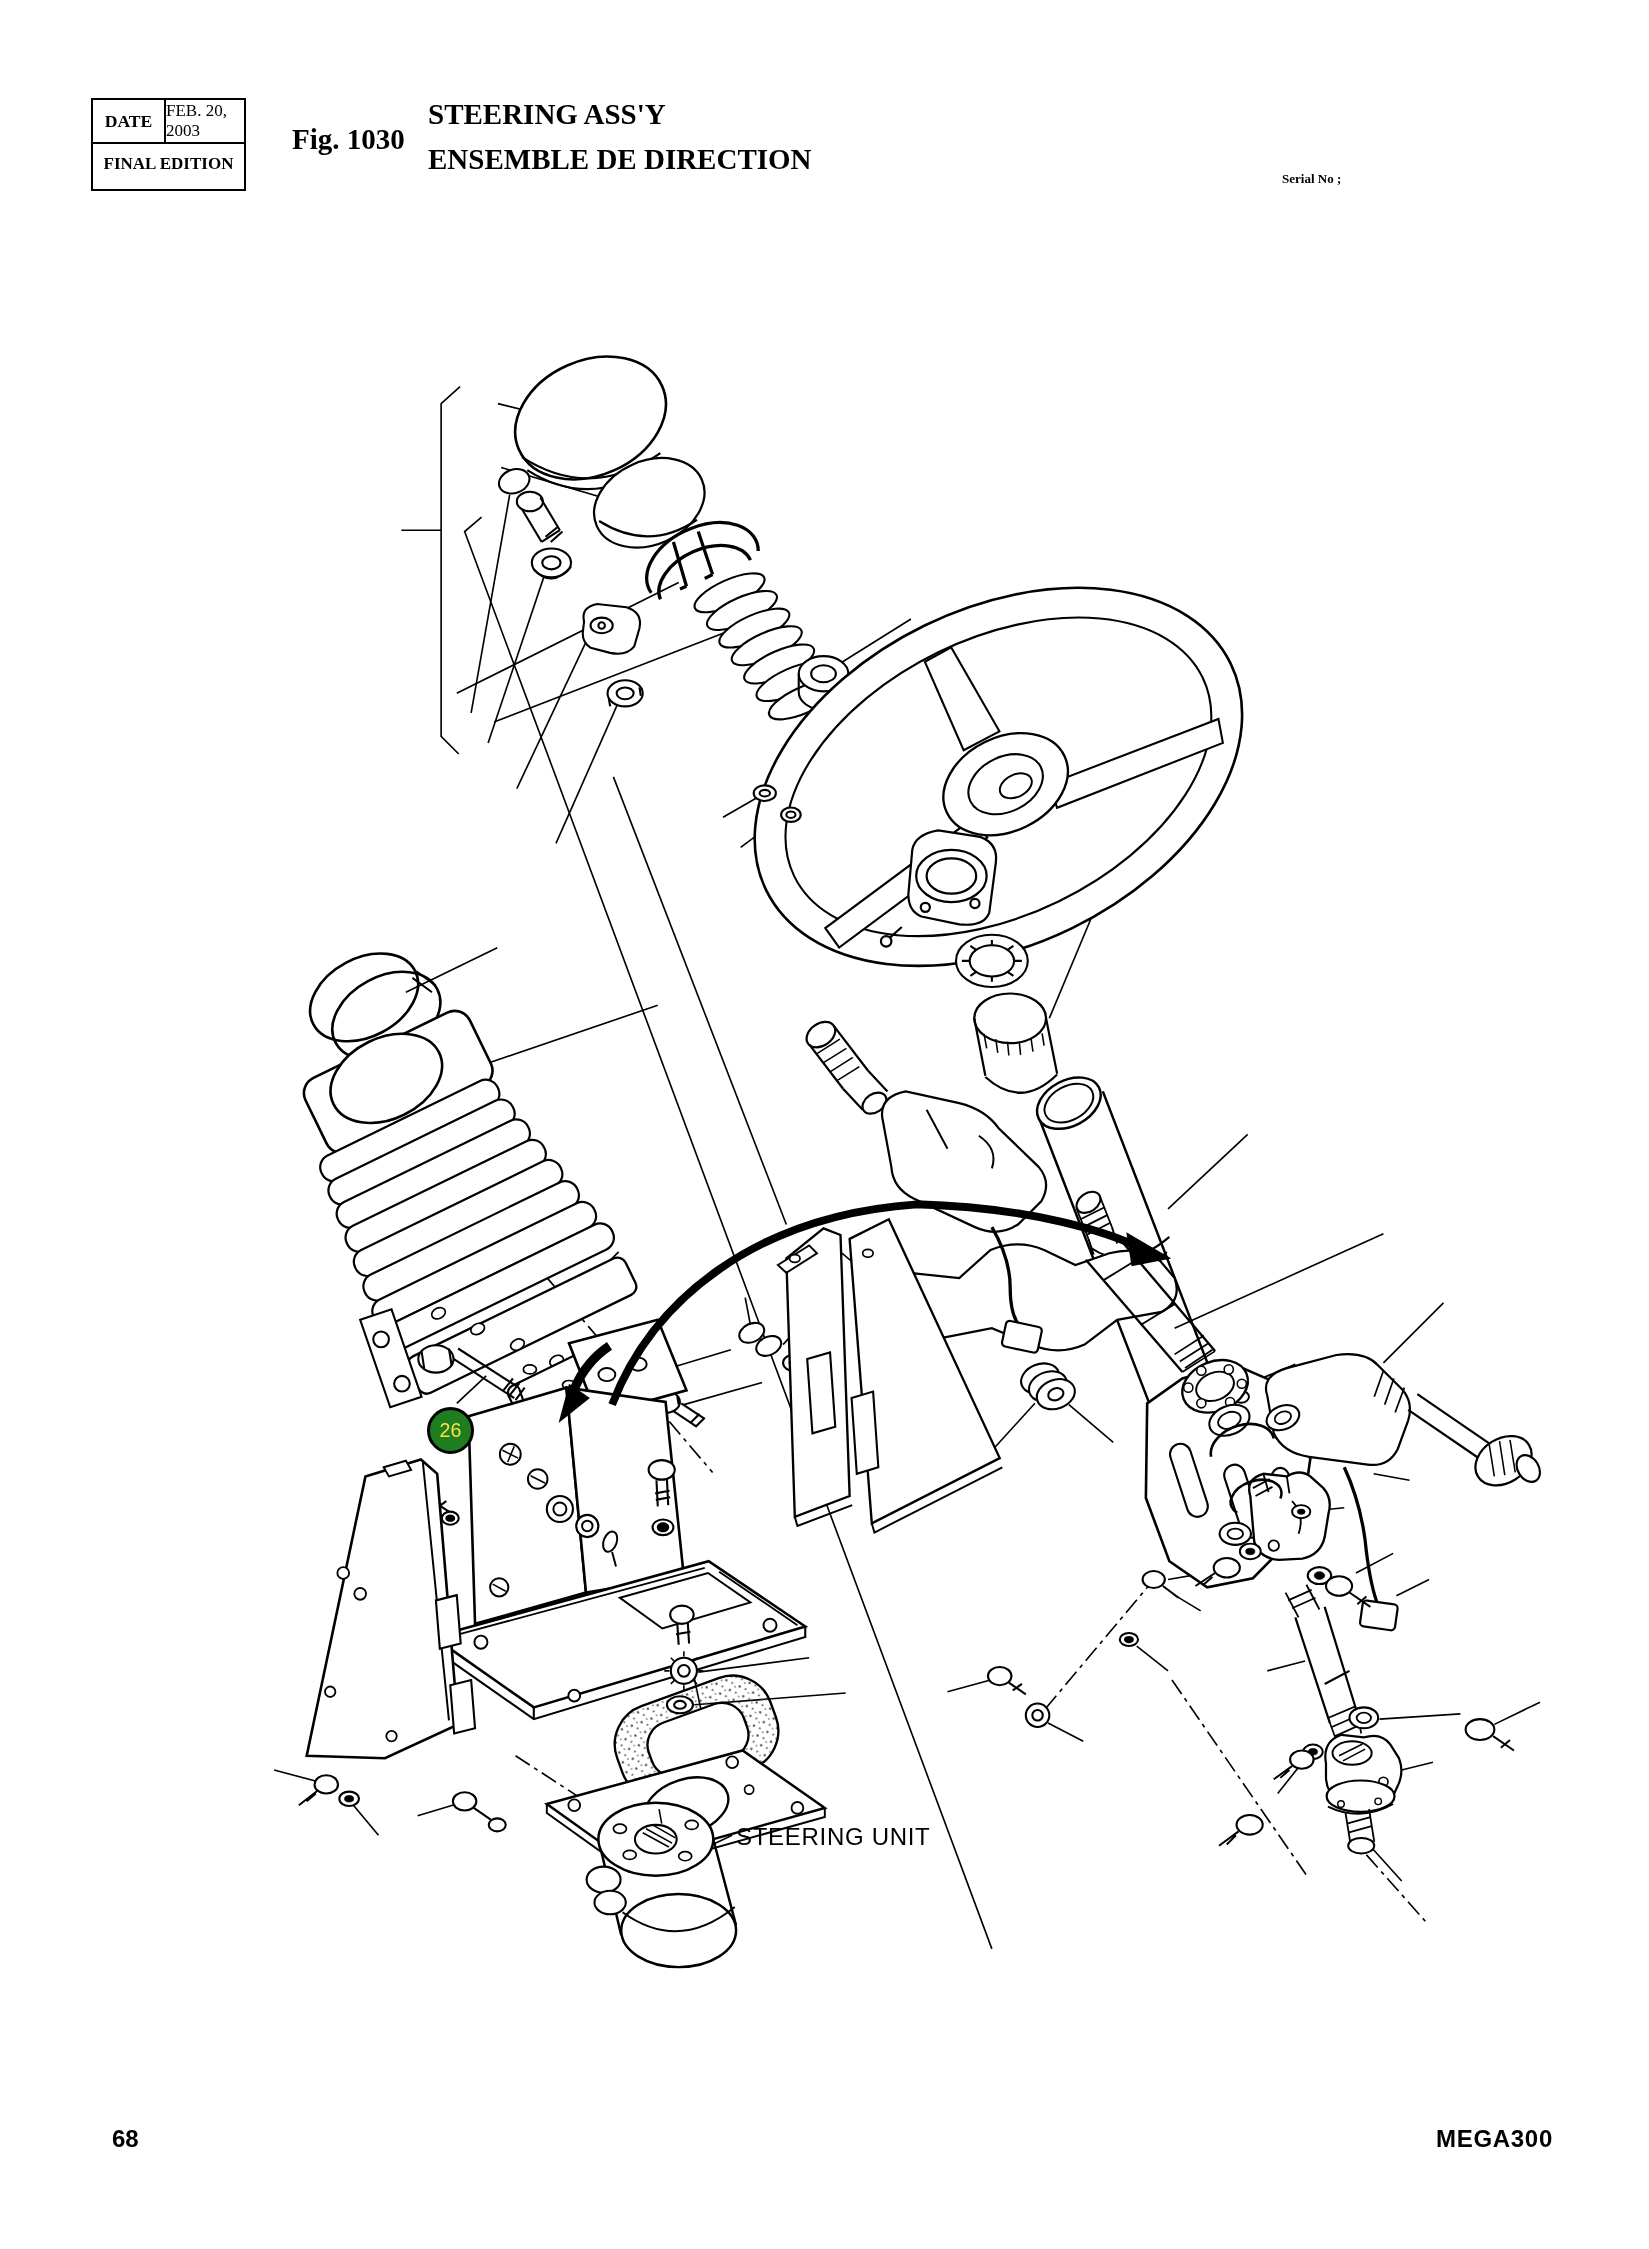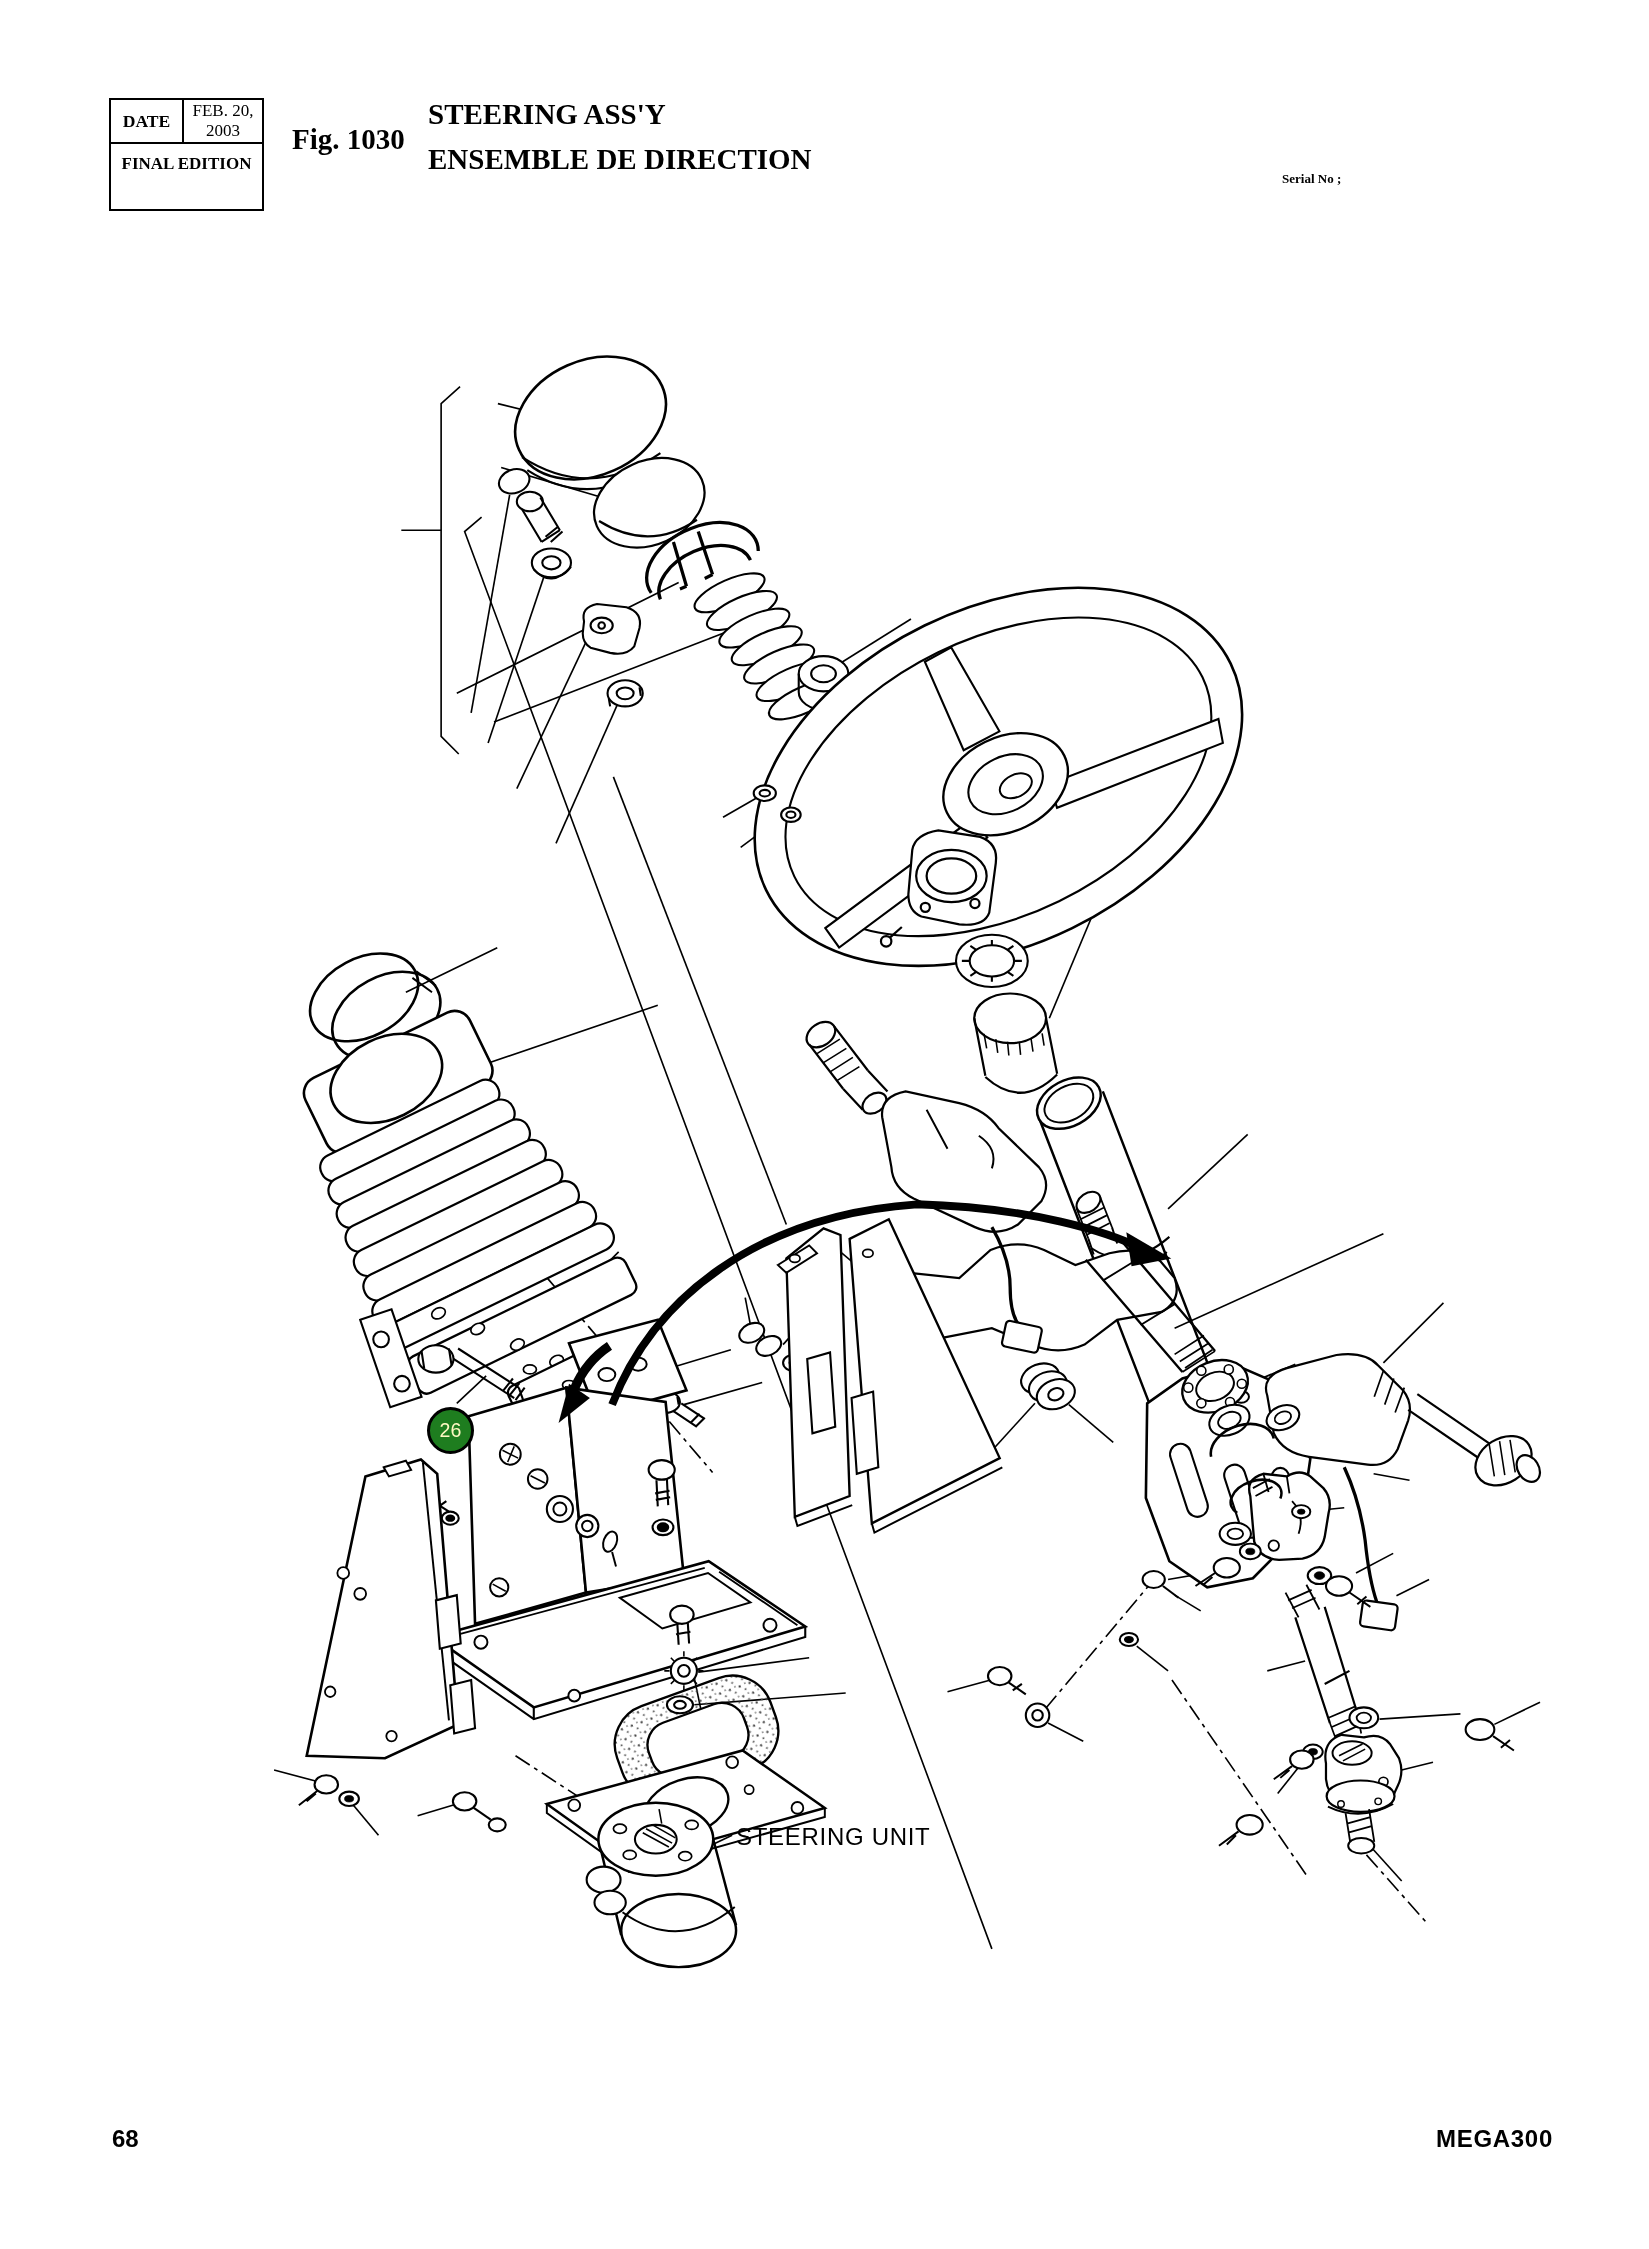--- a/index.html
+++ b/index.html
@@ -1,20 +1,20 @@
 <!DOCTYPE html>
 <html style="font-size:10.4px"><head>
 <meta charset="utf-8">
 <style>
   html,body{margin:0;padding:0;background:#9a9a9a;}
   .page{position:relative;width:1649px;height:2250px;background:#ffffff;
         font-family:"Liberation Serif",serif;overflow:hidden;}
   .abs{position:absolute;}
   
-  .info-table{left:109px;top:98px;width:155px;height:113px;border:2.6px solid #000;box-sizing:border-box;text-align:center;}
+  .info-table{left:91px;top:98px;width:155px;height:93px;border:2.6px solid #000;box-sizing:border-box;}
   .info-row1{display:flex;height:44px;border-bottom:2.6px solid #000;box-sizing:border-box;}
   .info-cell-label{width:73px;border-right:2.6px solid #000;box-sizing:border-box;
         display:flex;align-items:center;justify-content:center;font-weight:bold;font-size:17.6px;}
   .info-cell-value{flex:1;display:flex;align-items:center;justify-content:center;font-weight:normal;font-size:17px;}
   .info-row2{height:40px;display:flex;align-items:center;justify-content:center;font-weight:bold;font-size:17px;}
   .fig-label{left:292px;top:123px;font-weight:bold;font-size:29px;}
   .title-en{left:428px;top:98px;font-weight:bold;font-size:29px;}
   .title-fr{left:428px;top:143px;font-weight:bold;font-size:29px;}
   .serial{left:1274px;top:171px;font-weight:bold;font-size:13px;margin-left:8px;}
   .unit-label{left:736px;top:1823px;font-family:"Liberation Sans",sans-serif;font-size:24px;letter-spacing:0.7px;}
@@ -482,21 +482,21 @@
     </g>
 
     <g>
       <path d="M934,2062 Q898,2086 880,2128" stroke="#000" stroke-width="14" fill="none"></path>
       <polygon points="856,2180 872,2120 904,2142" fill="#000"></polygon>
       <path d="M938,2152 C1000,1990 1160,1862 1405,1845 C1582,1850 1700,1888 1752,1914" stroke="#000" stroke-width="12" fill="none"></path>
       <polygon points="1795,1928 1726,1888 1734,1940" fill="#000"></polygon>
     </g>
   </svg>
 
-  <div class="abs badge" style="background: rgb(30, 125, 31); color: #fef9c3;">
+  <div class="abs badge" style="background: rgb(30, 125, 31); color: #fde047;">
     <span>26</span>
   </div>
 
   <div class="abs unit-label">STEERING UNIT</div>
 
   <div class="abs page-num">68</div>
   <div class="abs model">MEGA300</div>
 </div>
 
 

